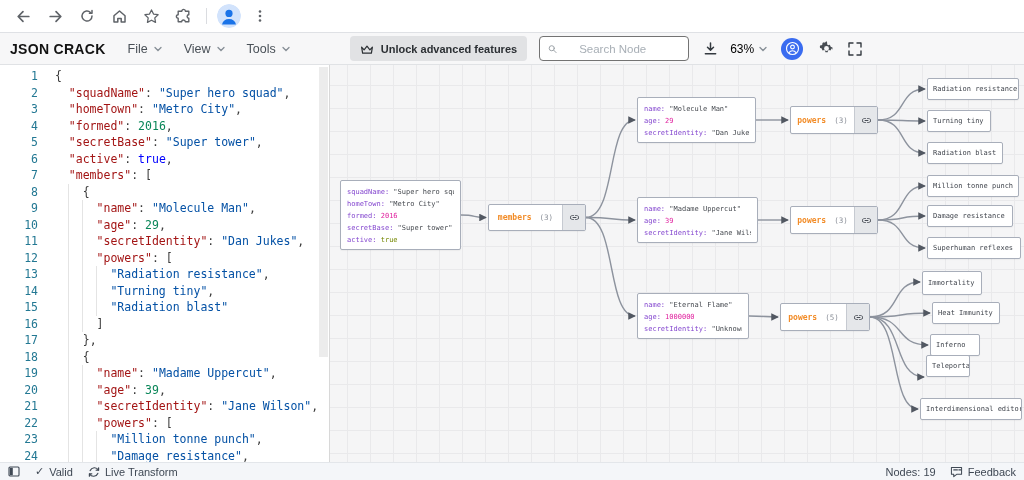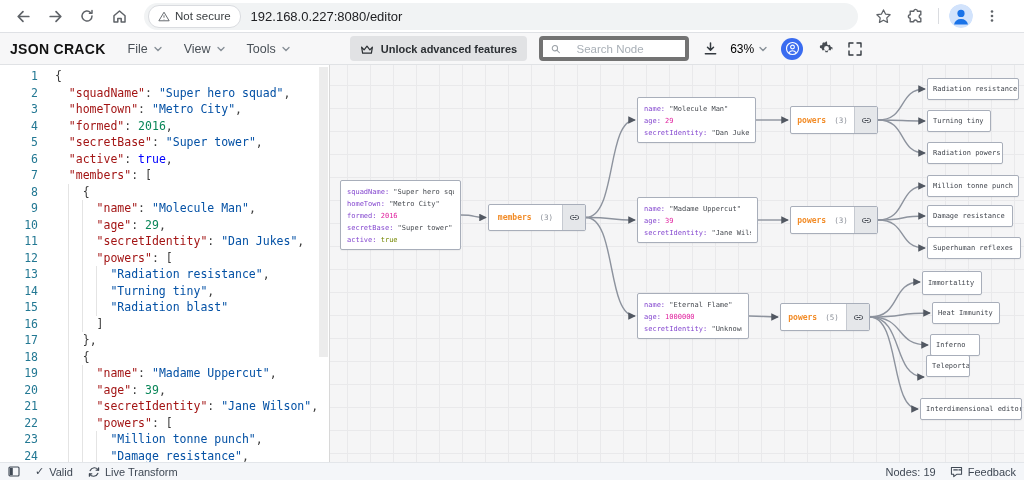--- a/index.html
+++ b/index.html
@@ -24,22 +24,22 @@
   .toolbar{height:32px;flex:none;display:flex;align-items:center;background:#f7f7f8;
     border-bottom:1px solid #e0e2e5;padding:0 10px;box-sizing:border-box}
   .logo{font-weight:800;font-size:14px;color:#121212;letter-spacing:.3px;white-space:nowrap}
   .fmt{margin-left:22px;width:106px;height:25px;background:#fff;border:1px solid #ced4da;
     border-radius:4px;display:flex;align-items:center;padding:0 8px;font-size:12px;
     color:#495057;box-sizing:border-box}
   .fmt svg{margin-left:auto}
   .menu{margin-left:22px;font-size:12.5px;color:#495057;display:flex;align-items:center;gap:6px;white-space:nowrap}
   .unlock{margin-left:60px;height:25px;background:#e1e2e4;border-radius:4px;display:flex;
     align-items:center;gap:7px;padding:0 10px;font-size:11px;font-weight:700;color:#2b2f33;white-space:nowrap}
-  .search{margin-left:12px;width:150px;height:25px;background:#fff;border:4px solid #737373;
-    border-radius:4px;display:flex;align-items:center;gap:14px;padding:0 8px;box-sizing:border-box;flex:none}
+  .search{margin-left:12px;width:150px;height:25px;background:#fff;border:1px solid #737373;
+    border-radius:4px;display:flex;align-items:center;gap:20px;padding:0 8px;box-sizing:border-box;flex:none}
   .search input{border:0;outline:0;width:100%;font-size:11.5px;color:#495057;background:transparent;font-family:inherit}
   .search input::placeholder{color:#a8afb6}
   .tb-ic{color:#343a40;display:flex;align-items:center}
   .dl{margin-left:14px}
   .zoomc{margin-left:12px;display:flex;align-items:center;gap:5px;font-size:12px;color:#000000;white-space:nowrap}
   .acct{margin-left:14px;width:22px;height:22px;border-radius:50%;background:#3a6cf0;
     display:flex;align-items:center;justify-content:center;flex:none}
   .gearb{margin-left:16px}
   .expandb{margin-left:14px}
 
@@ -100,31 +100,20 @@
           <path d="M13 8A5 5 0 1 1 11.5 4.45"></path>
           <path d="M13 2.6v2.6h-2.6" stroke-linejoin="round"></path>
         </svg>
     </div>
     <div class="nav-btn">
       <svg width="17" height="17" viewBox="0 0 16 16" fill="none" stroke="currentColor" stroke-width="1.4" stroke-linejoin="round">
           <path d="M2.8 7.3 8 2.8l5.2 4.5V13.2H9.6V9.8H6.4v3.4H2.8z"></path>
         </svg>
     </div>
 
-    <div class="url-bar">
-      <div class="chip">
-        <svg width="12" height="11" viewBox="0 0 14 12" fill="none" stroke="#5f6368" stroke-width="1.1" stroke-linejoin="round">
-            <path d="M7 1 13 11H1z"></path>
-            <line x1="7" y1="4.6" x2="7" y2="7.4"></line>
-            <line x1="7" y1="8.9" x2="7" y2="9.4"></line>
-          </svg>
-        <span>Not secure</span>
-      </div>
-      <span class="url-text">192.168.0.227:8080/editor</span>
-    </div>
 
     <div class="nav-btn">
       <svg width="17" height="17" viewBox="0 0 16 16" fill="none" stroke="#5f6368" stroke-width="1.2" stroke-linejoin="round">
           <path d="M8 1.8l1.9 3.9 4.3.6-3.1 3 .7 4.2L8 11.5l-3.8 2 .7-4.2-3.1-3 4.3-.6z"></path>
         </svg>
     </div>
     <div class="nav-btn">
       <svg width="17" height="17" viewBox="0 0 16 16" fill="none" stroke="#5f6368" stroke-width="1.3" stroke-linejoin="round">
           <path d="M13 9.6V13H9.7a1.7 1.7 0 1 0-3.4 0H3V9.7a1.7 1.7 0 1 1 0-3.4V3h3.4a1.7 1.7 0 1 1 3.4 0H13v3.4a1.6 1.6 0 0 0 0 3.2z"></path>
         </svg>
@@ -304,21 +293,21 @@
               <span class="gcount">(3)</span>
             </div>
             <div class="gicon">
               <svg width="11" height="11" viewBox="0 0 24 24" fill="#4a4f57">
                 <path d="M3.9 12c0-1.71 1.39-3.1 3.1-3.1h4V7H7c-2.76 0-5 2.24-5 5s2.24 5 5 5h4v-1.9H7c-1.71 0-3.1-1.39-3.1-3.1zM8 13h8v-2H8v2zm9-6h-4v1.9h4c1.71 0 3.1 1.39 3.1 3.1s-1.39 3.1-3.1 3.1h-4V17h4c2.76 0 5-2.24 5-5s-2.24-5-5-5z"></path>
               </svg>
             </div>
           </div>
           <div class="gnode gleaf" style="left: 597px; top: 13px; width: 92px; height: 22px;">Radiation resistance</div>
           <div class="gnode gleaf" style="left: 597px; top: 45px; width: 64px; height: 22px;">Turning tiny</div>
-          <div class="gnode gleaf" style="left: 597px; top: 77px; width: 76px; height: 22px;">Radiation powers</div>
+          <div class="gnode gleaf" style="left: 597px; top: 77px; width: 76px; height: 22px;">Radiation blast</div>
           <div class="gnode gobj" style="left: 307px; top: 132px; width: 121px; height: 46px;">
             <div class="grow"><span class="gkey">name: </span><span class="gv-s">"Madame Uppercut"</span></div>
             <div class="grow"><span class="gkey">age: </span><span class="gv-n">39</span></div>
             <div class="grow"><span class="gkey">secretIdentity: </span><span class="gv-s">"Jane Wilson"</span></div>
           </div>
           <div class="gnode garr" style="left: 460px; top: 141px; width: 88px; height: 28px;">
             <div class="lbl-wrap">
               <span class="glabel">powers</span>
               <span class="gcount">(3)</span>
             </div>
@@ -340,21 +329,21 @@
             <div class="lbl-wrap">
               <span class="glabel">powers</span>
               <span class="gcount">(5)</span>
             </div>
             <div class="gicon">
               <svg width="11" height="11" viewBox="0 0 24 24" fill="#4a4f57">
                 <path d="M3.9 12c0-1.71 1.39-3.1 3.1-3.1h4V7H7c-2.76 0-5 2.24-5 5s2.24 5 5 5h4v-1.9H7c-1.71 0-3.1-1.39-3.1-3.1zM8 13h8v-2H8v2zm9-6h-4v1.9h4c1.71 0 3.1 1.39 3.1 3.1s-1.39 3.1-3.1 3.1h-4V17h4c2.76 0 5-2.24 5-5s-2.24-5-5-5z"></path>
               </svg>
             </div>
           </div>
-          <div class="gnode gleaf" style="left: 592px; top: 206px; width: 60px; height: 24px; font-family: Liberation Mono, monospace;">Immortality</div>
+          <div class="gnode gleaf" style="left: 592px; top: 206px; width: 60px; height: 24px;">Immortality</div>
           <div class="gnode gleaf" style="left: 602px; top: 237px; width: 68px; height: 22px;">Heat Immunity</div>
           <div class="gnode gleaf" style="left: 600px; top: 269px; width: 50px; height: 22px;">Inferno</div>
           <div class="gnode gleaf" style="left: 596px; top: 290px; width: 44px; height: 22px;">Teleportation</div>
           <div class="gnode gleaf" style="left: 590px; top: 333px; width: 102px; height: 22px;">Interdimensional editor</div>
         </div>
     </div>
   </div>
 
   <div class="statusbar">
     <div class="sb-item">

